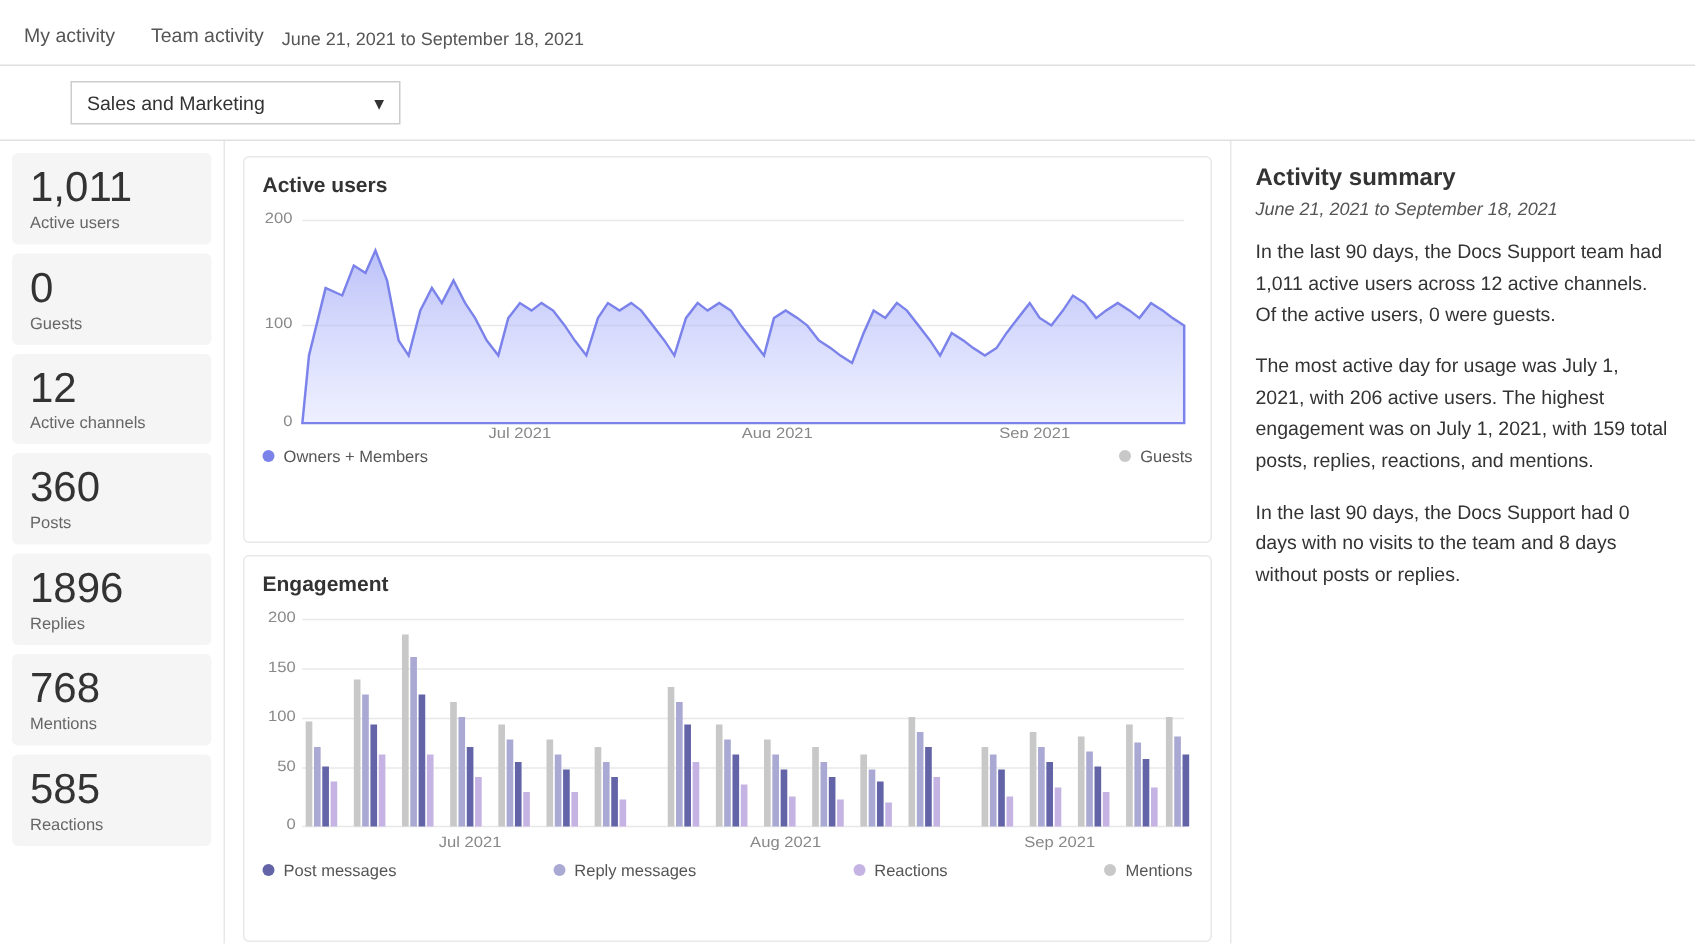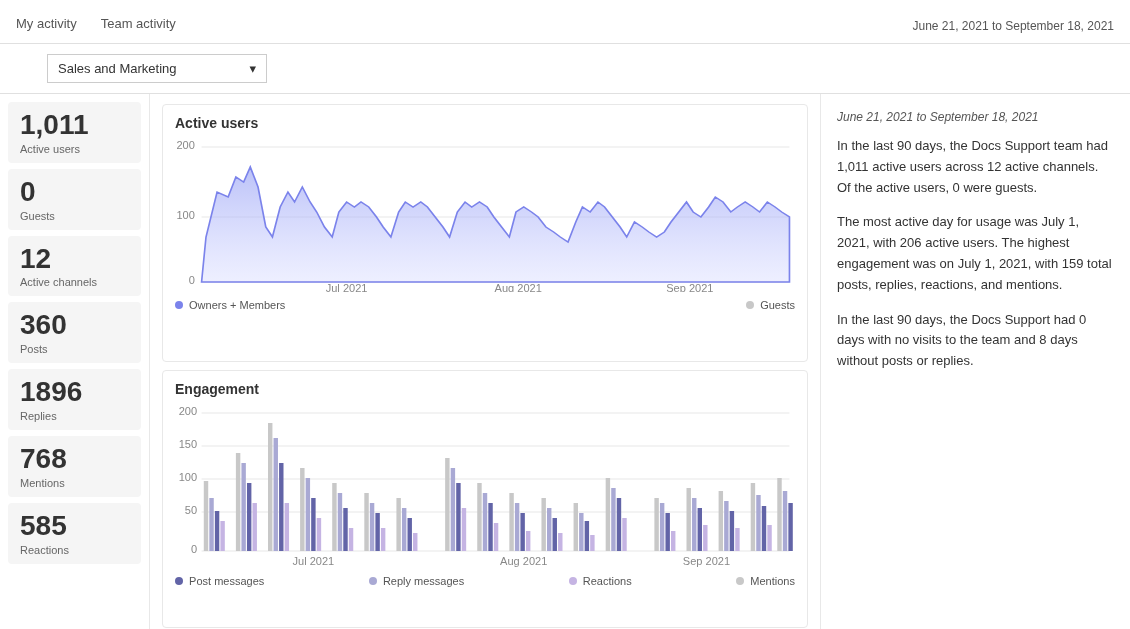--- a/index.html
+++ b/index.html
@@ -1,32 +1,32 @@
 <!DOCTYPE html>
 <html><head>
   <meta charset="utf-8">
   <style>
     * { box-sizing: border-box; margin: 0; padding: 0; }
     body { font-family: 'Segoe UI', Arial, sans-serif; font-size: 13px; background: #fff; color: #333; width: 1130px; height: 629px; overflow: hidden; }
 
-    .header { display: flex; justify-content: space-between; align-items: center; padding: 8px 16px 0 16px; border-bottom: 1px solid #e0e0e0; gap: 12px; }
+    .header { display: flex; align-items: center; padding: 8px 16px 0 16px; border-bottom: 1px solid #e0e0e0; gap: 12px; }
     .nav-tabs { display: flex; gap: 24px; }
     .nav-tab { padding: 8px 0 10px 0; cursor: pointer; font-size: 13px; color: #555; border-bottom: 2px solid transparent; }
     .nav-tab.active { color: #6264a7; border-bottom: 2px solid #6264a7; font-weight: 600; }
     .date-range { font-size: 12px; color: #555; }
 
     .team-selector-row { padding: 10px 16px; border-bottom: 1px solid #e0e0e0; }
     .team-selector { display: flex; align-items: center; justify-content: space-between; width: 220px; border: 1px solid #ccc; padding: 6px 10px; cursor: pointer; font-size: 13px; margin-left: 31px; }
 
     .main { display: flex; height: calc(629px - 85px); }
 
     
     .stats-panel { width: 150px; flex-shrink: 0; padding: 8px; display: flex; flex-direction: column; gap: 6px; overflow: hidden; border-right: 1px solid #e8e8e8; }
     .stat-card { background: #f5f5f5; border-radius: 4px; padding: 8px 12px; display: flex; flex-direction: column; align-items: flex-start; }
-    .stat-value { font-size: 28px; font-weight: 700; color: #333; line-height: 1.1; }
+    .stat-value { font-size: 28px; font-weight: 400; color: #333; line-height: 1.1; }
     .stat-label { font-size: 11px; color: #666; margin-top: 2px; }
 
     
     .charts-panel { flex: 1; padding: 10px 12px; display: flex; flex-direction: column; gap: 8px; overflow: hidden; }
 
     .chart-container { background: #fff; border: 1px solid #e8e8e8; border-radius: 4px; padding: 10px 12px; flex: 1; }
     .chart-title { font-size: 14px; font-weight: 600; margin-bottom: 6px; }
 
     
     .chart-svg-wrap { width: 100%; }
@@ -271,19 +271,20 @@
         <span>
           <span class="legend-dot" style="background:#c8c8c8;"></span>
           <span>Mentions</span>
         </span>
       </div>
     </div>
 
   </div>
 
   <div class="summary-panel">
+    <div class="summary-title">Activity summary</div>
     <div class="summary-date">June 21, 2021 to September 18, 2021</div>
     <div class="summary-text">In the last 90 days, the Docs Support team had 1,011 active users across 12 active channels. Of the active users, 0 were guests.</div>
     <div class="summary-text">The most active day for usage was July 1, 2021, with 206 active users. The highest engagement was on July 1, 2021, with 159 total posts, replies, reactions, and mentions.</div>
     <div class="summary-text">In the last 90 days, the Docs Support had 0 days with no visits to the team and 8 days without posts or replies.</div>
   </div>
 
 </div>
 
 </body></html>

